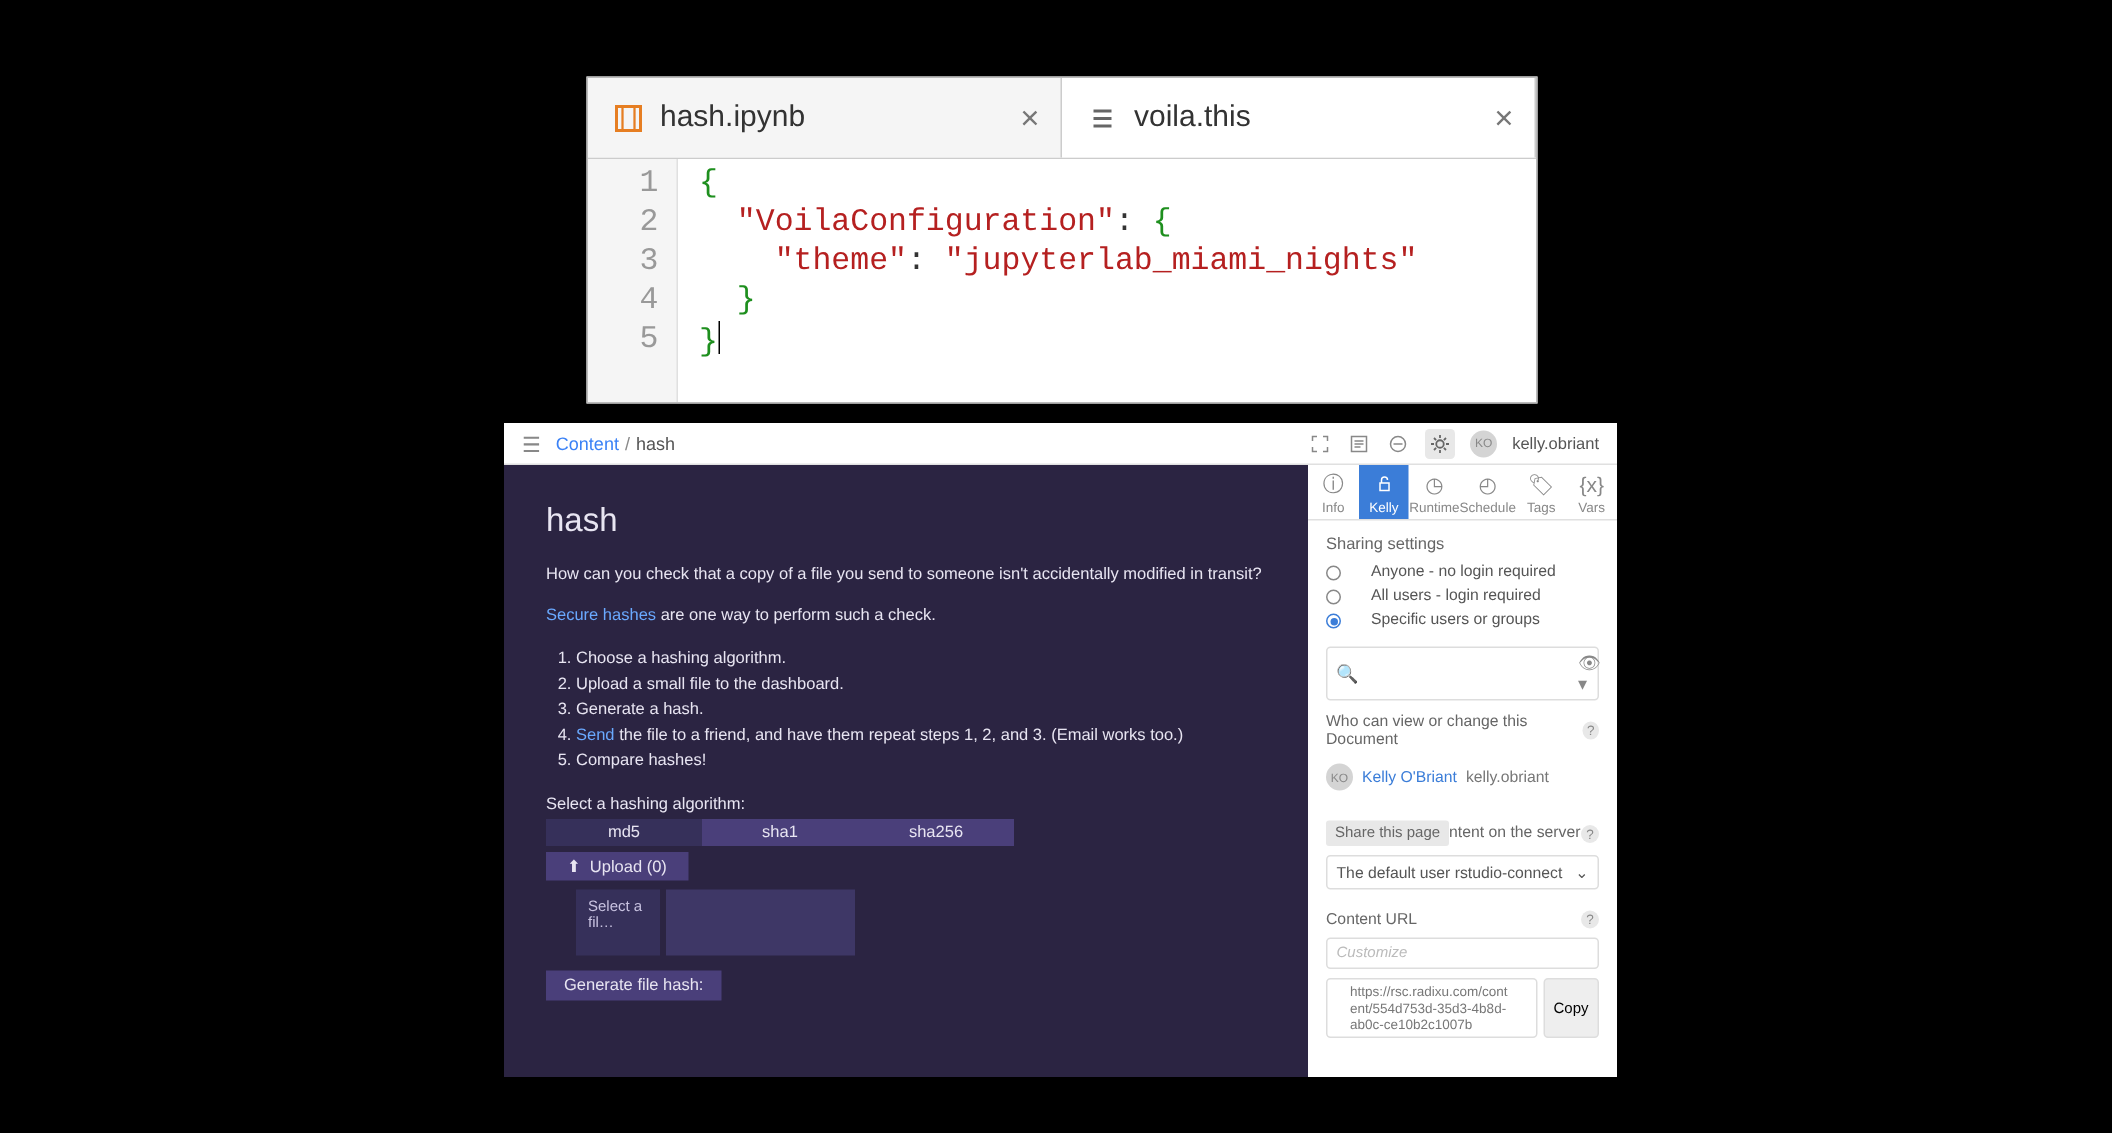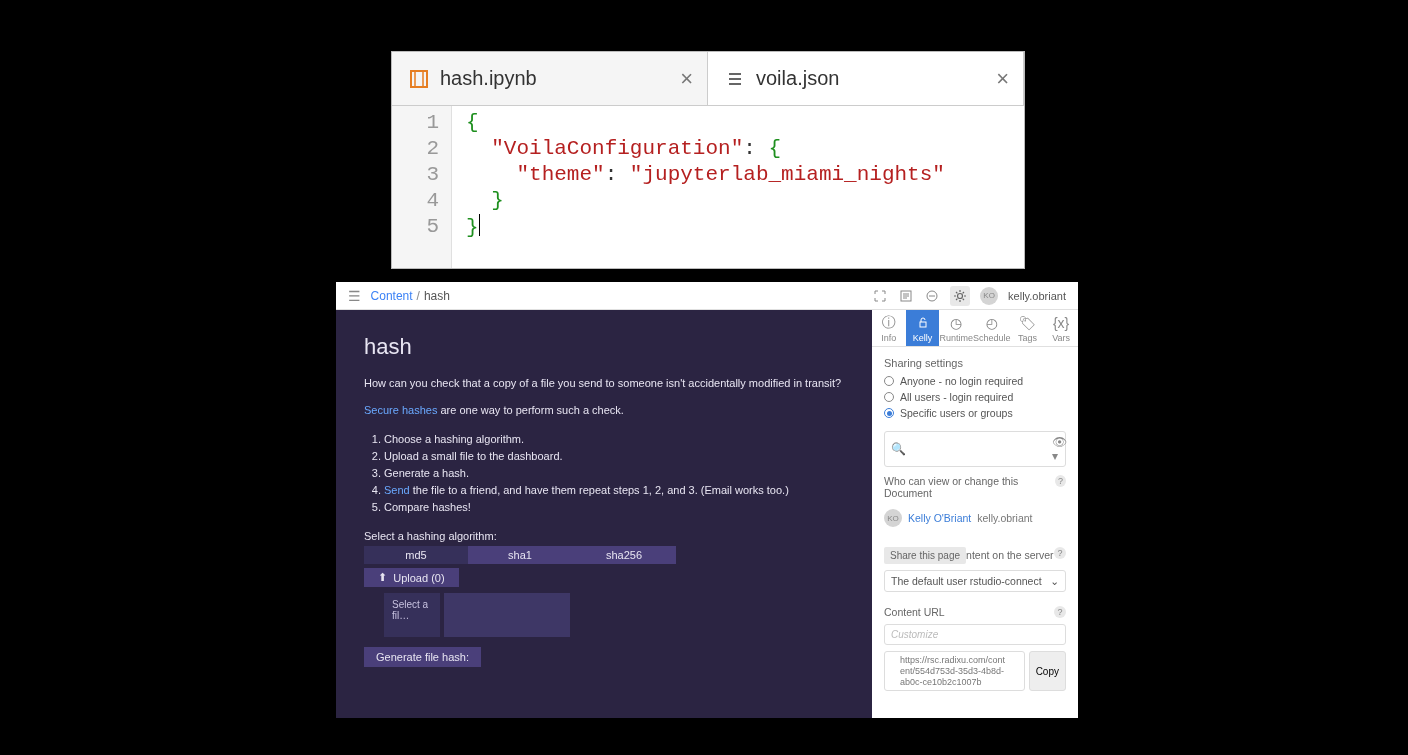--- a/index.html
+++ b/index.html
@@ -53,29 +53,29 @@
 .gen-btn { margin-top: 10px; background: #4a3f7a; padding: 4px 12px; font-size: 11px; color: #e8e5f2; border: none; display: inline-block; }
 
 
 .settings { width: 206px; background: #fff; display: flex; flex-direction: column; font-size: 11px; color: #555; }
 .set-tabs { display: flex; border-bottom: 1px solid #e0e0e0; }
 .set-tab { flex: 1; display: flex; flex-direction: column; align-items: center; justify-content: center; padding: 5px 0 3px; font-size: 9px; color: #888; gap: 2px; cursor: pointer; }
 .set-tab.sel { background: #3b7dd8; color: #fff; }
 .set-tab .ico { font-size: 14px; height: 16px; display: flex; align-items: center; }
 .set-body { padding: 10px 12px; }
 .set-body h4 { font-size: 11px; font-weight: 400; color: #666; margin-bottom: 6px; }
-.radio-row { display: flex; align-items: center; gap: 6px; font-size: 10.5px; color: #555; margin-bottom: 4px; }
+.radio-row { display: flex; align-items: flex-end; gap: 20px; font-size: 10.5px; color: #555; margin-bottom: 4px; }
 .radio { width: 10px; height: 10px; border: 1px solid #888; border-radius: 50%; display: inline-block; position: relative; }
 .radio.sel { border-color: #3b7dd8; }
 .radio.sel::after { content: ""; position: absolute; left: 1.5px; top: 1.5px; width: 5px; height: 5px; background: #3b7dd8; border-radius: 50%; }
 .search-row { display: flex; align-items: center; border: 1px solid #ddd; border-radius: 3px; padding: 3px 6px; margin: 12px 0 8px; }
 .search-row .mag { color: #aaa; font-size: 12px; }
 .search-row input { border: none; outline: none; flex: 1; font-size: 11px; margin-left: 4px; }
 .eye { color: #888; font-size: 12px; }
-.sec-head { display: flex; justify-content: space-between; font-size: 10.5px; color: #666; margin: 8px 0 6px; }
+.sec-head { display: flex; align-items: center; justify-content: space-between; font-size: 10.5px; color: #666; margin: 8px 0 6px; }
 .help { width: 12px; height: 12px; border-radius: 50%; background: #e8e8e8; color: #888; font-size: 9px; display: inline-flex; align-items: center; justify-content: center; }
 .user-row { display: flex; align-items: center; gap: 6px; font-size: 10.5px; padding: 4px 0 12px; }
 .user-row .avatar { width: 18px; height: 18px; font-size: 8px; }
 .uname { color: #3b7dd8; }
 .ulogin { color: #777; }
 .share-pill { background: #e8e8e8; font-size: 10px; padding: 3px 6px; display: inline-block; border-radius: 2px; }
 .select-row { border: 1px solid #ddd; border-radius: 3px; padding: 4px 6px; font-size: 10.5px; display: flex; justify-content: space-between; align-items: center; margin: 6px 0 14px; }
 .url-input { border: 1px solid #ddd; border-radius: 3px; padding: 4px 6px; font-size: 10px; color: #bbb; font-style: italic; margin-bottom: 6px; }
 .url-row { display: flex; gap: 4px; }
 .url-text { flex: 1; border: 1px solid #ddd; border-radius: 3px; padding: 3px 15px; font-size: 9px; color: #777; line-height: 1.2; word-break: break-all; }
@@ -95,21 +95,21 @@
       </span>
       <span>hash.ipynb</span>
       <span class="close">×</span>
     </div>
     <div class="tab active">
       <span class="icon-slot json-icon">
         <svg width="18" height="18" viewBox="0 0 18 18">
             <path d="M3 4h12M3 9h12M3 14h12" stroke="#666" stroke-width="2"></path>
           </svg>
       </span>
-      <span>voila.json</span>
+      <span>voila.this</span>
       <span class="close">×</span>
     </div>
   </div>
   <div class="editor-body">
     <div class="gutter">
       <div>1</div>
       <div>2</div>
       <div>3</div>
       <div>4</div>
       <div>5</div>

